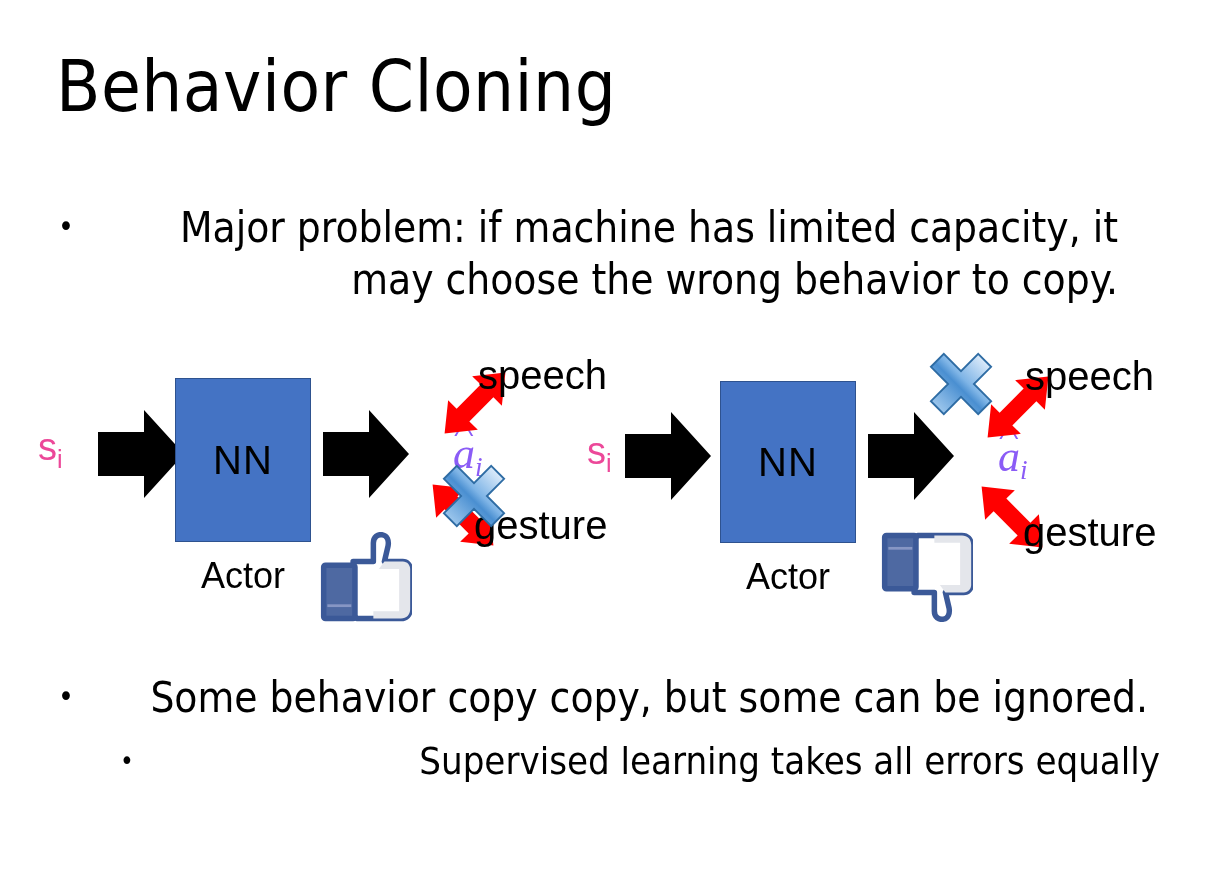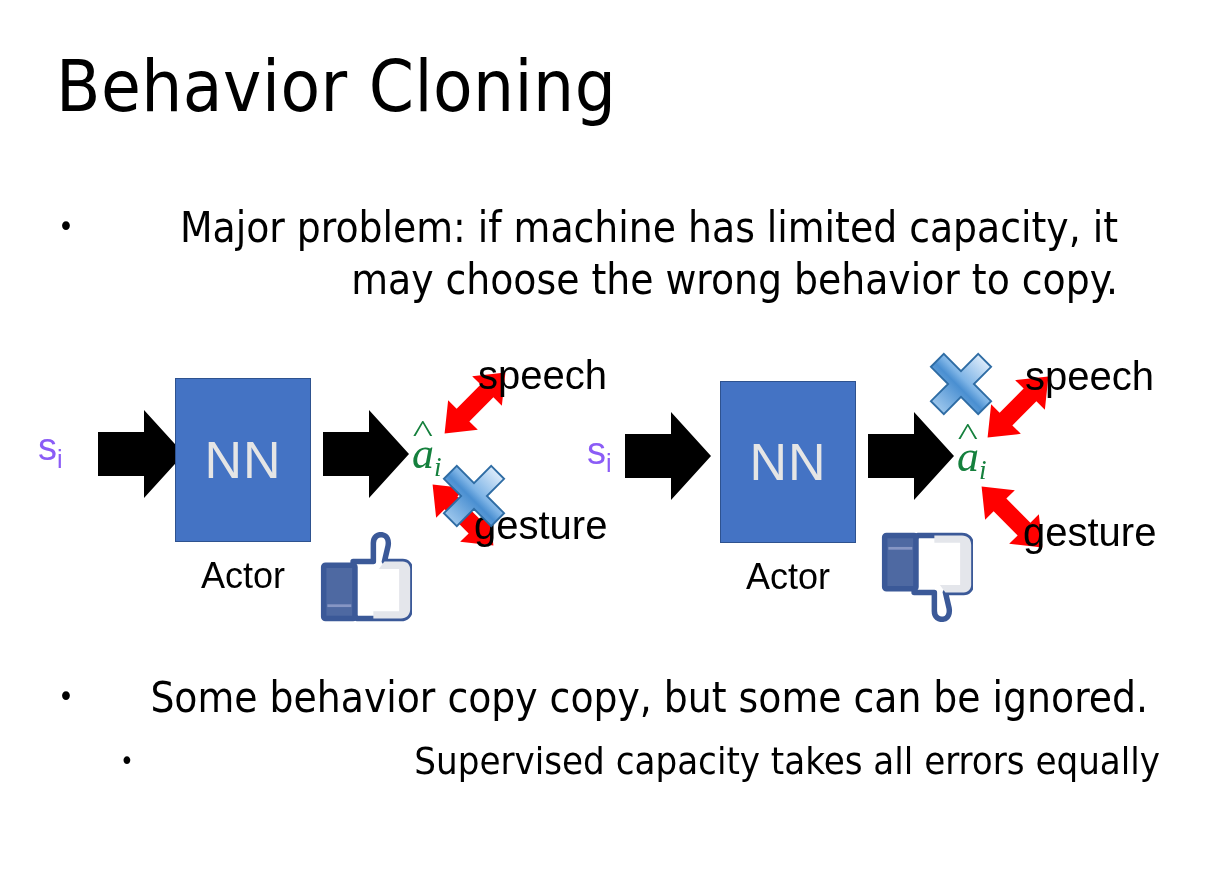--- a/index.html
+++ b/index.html
@@ -95,21 +95,21 @@
     height: 300px;
   }
   #diagram-left  { left: 30px;  width: 590px; }
   #diagram-right { left: 575px; width: 610px; }
 
   .state-label {
     position: absolute;
     font-family: "Liberation Sans", sans-serif;
     font-size: 38px;
     line-height: 38px;
-    color: #8b5cf6;
+    color: #ec4899;
     text-align: right;
   }
   .state-label .sub {
     font-size: 25px;
     vertical-align: -0.30em;
     letter-spacing: 0;
   }
 
   .block-arrow {
     position: absolute;
@@ -120,44 +120,45 @@
   .nn-box {
     position: absolute;
     background: #4473C4;
     border: 1px solid #2E528F;
     box-sizing: border-box;
     display: flex;
     align-items: center;
     justify-content: center;
   }
   .nn-box .nn-text {
-    color: #e5e5e5;
-    font-family: "Liberation Sans", sans-serif;
-    font-size: 52px;
+    color: #000000;
+    font-family: "Liberation Sans", sans-serif;
+    font-size: 40px;
     line-height: 40px;
     letter-spacing: 1px;
   }
 
   .actor-label {
     position: absolute;
     font-family: "Liberation Sans", sans-serif;
     font-size: 36px;
     line-height: 36px;
     color: #000000;
     text-align: center;
   }
 
   .action-label {
     position: absolute;
     font-family: "Liberation Serif", serif;
     font-style: italic;
     font-size: 44px;
     line-height: 44px;
-    color: #15803d;
+    color: #8b5cf6;
     white-space: nowrap;
+    margin-left: 41px;
   }
   .action-label .hat {
     position: relative;
     display: inline-block;
   }
   .action-label .hat::before {
     content: "^";
     position: absolute;
     left: 50%;
     top: -0.52em;
@@ -359,17 +360,17 @@
   <div class="bullet-block" id="bullet-bottom-1">
     <div class="bullet-row">
       <span class="bullet-dot">•</span>
       <span class="bullet-text">Some behavior copy copy, but some can be ignored.</span>
     </div>
   </div>
 
   <div class="bullet-block" id="bullet-bottom-2">
     <div class="bullet-row">
       <span class="bullet-dot">•</span>
-      <span class="bullet-text">Supervised capacity takes all errors equally</span>
+      <span class="bullet-text">Supervised learning takes all errors equally</span>
     </div>
   </div>
 
 </div>
 
 </body></html>

